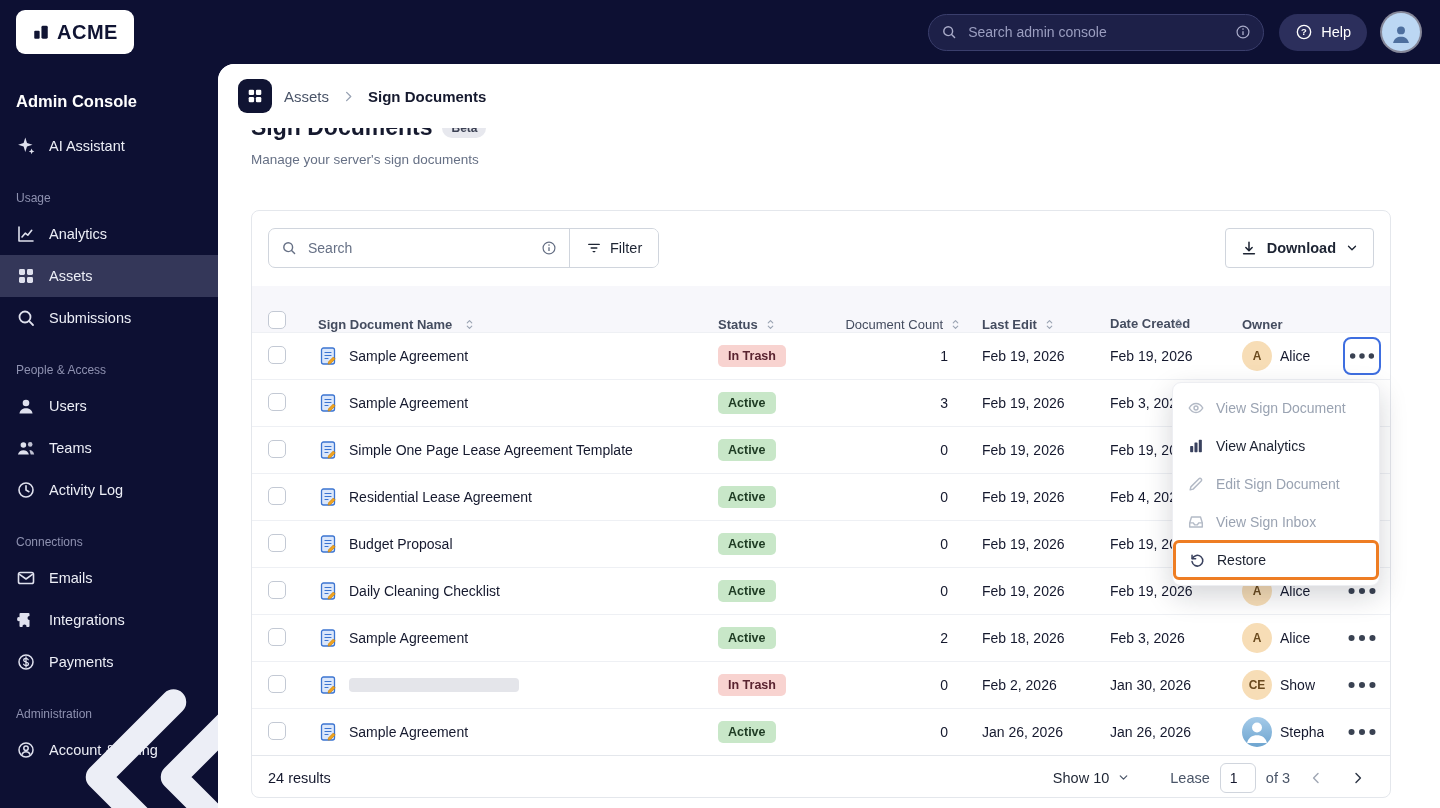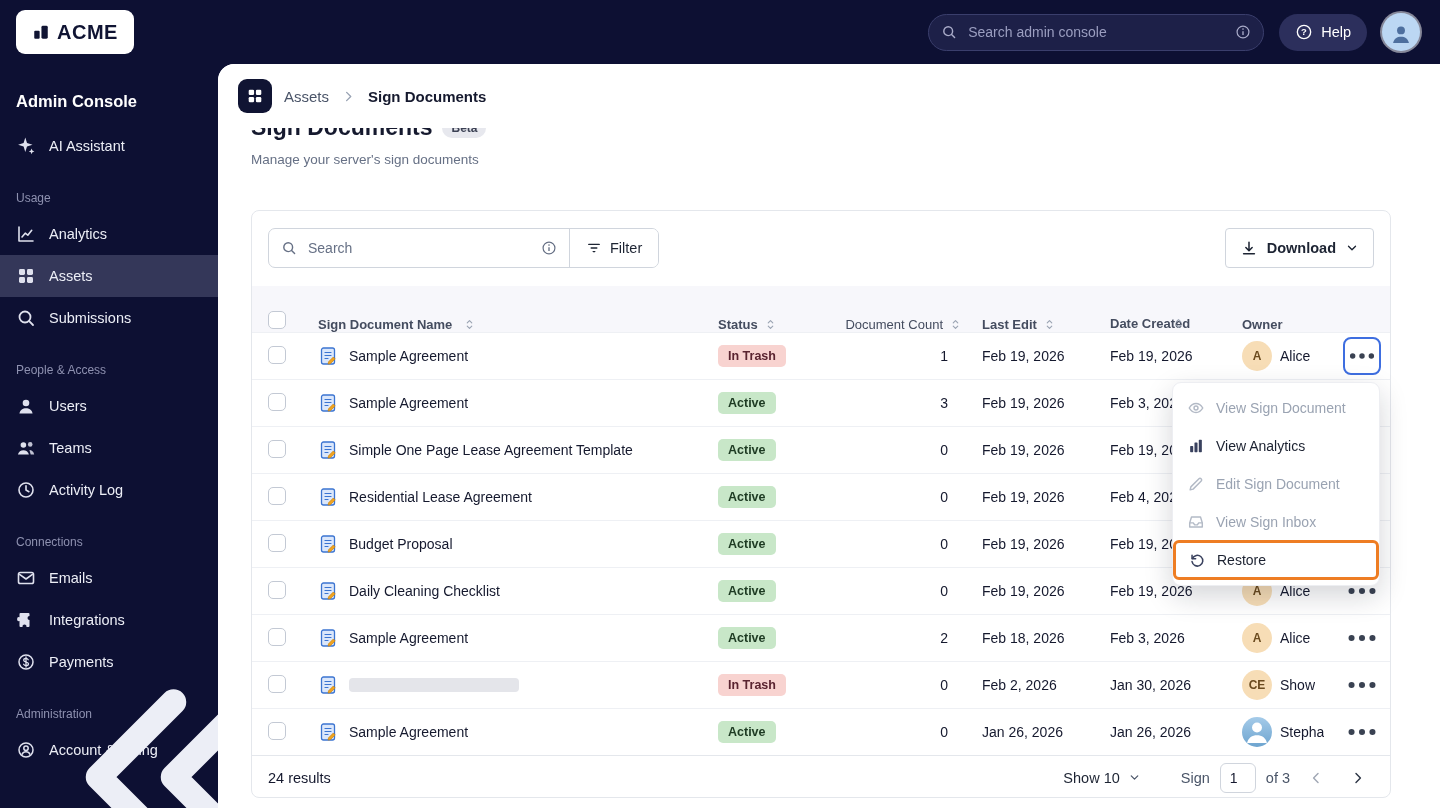--- a/index.html
+++ b/index.html
@@ -702,21 +702,21 @@
       <span>24 results</span>
       <div class="foot-right">
         <div class="show-sel">
           <span>Show 10</span>
           <span class="chev" data-icon="chevdown">
               <svg viewBox="0 0 20 20" fill="none" stroke="currentColor" stroke-width="1.9" stroke-linecap="round" stroke-linejoin="round">
                 <path d="M5 7.5l5 5 5-5"></path>
               </svg>
             </span>
         </div>
-        <span class="muted">Sign</span>
+        <span class="muted">Lease</span>
         <input class="page-input" value="1" style="">
         <span class="muted">of 3</span>
         <button class="pg-btn pg-prev">
           <span data-icon="chevleft">
               <svg viewBox="0 0 20 20" fill="none" stroke="currentColor" stroke-width="1.8" stroke-linecap="round" stroke-linejoin="round">
                 <path d="M12.5 4.5L7 10l5.5 5.5"></path>
               </svg>
             </span>
         </button>
         <button class="pg-btn pg-next">

